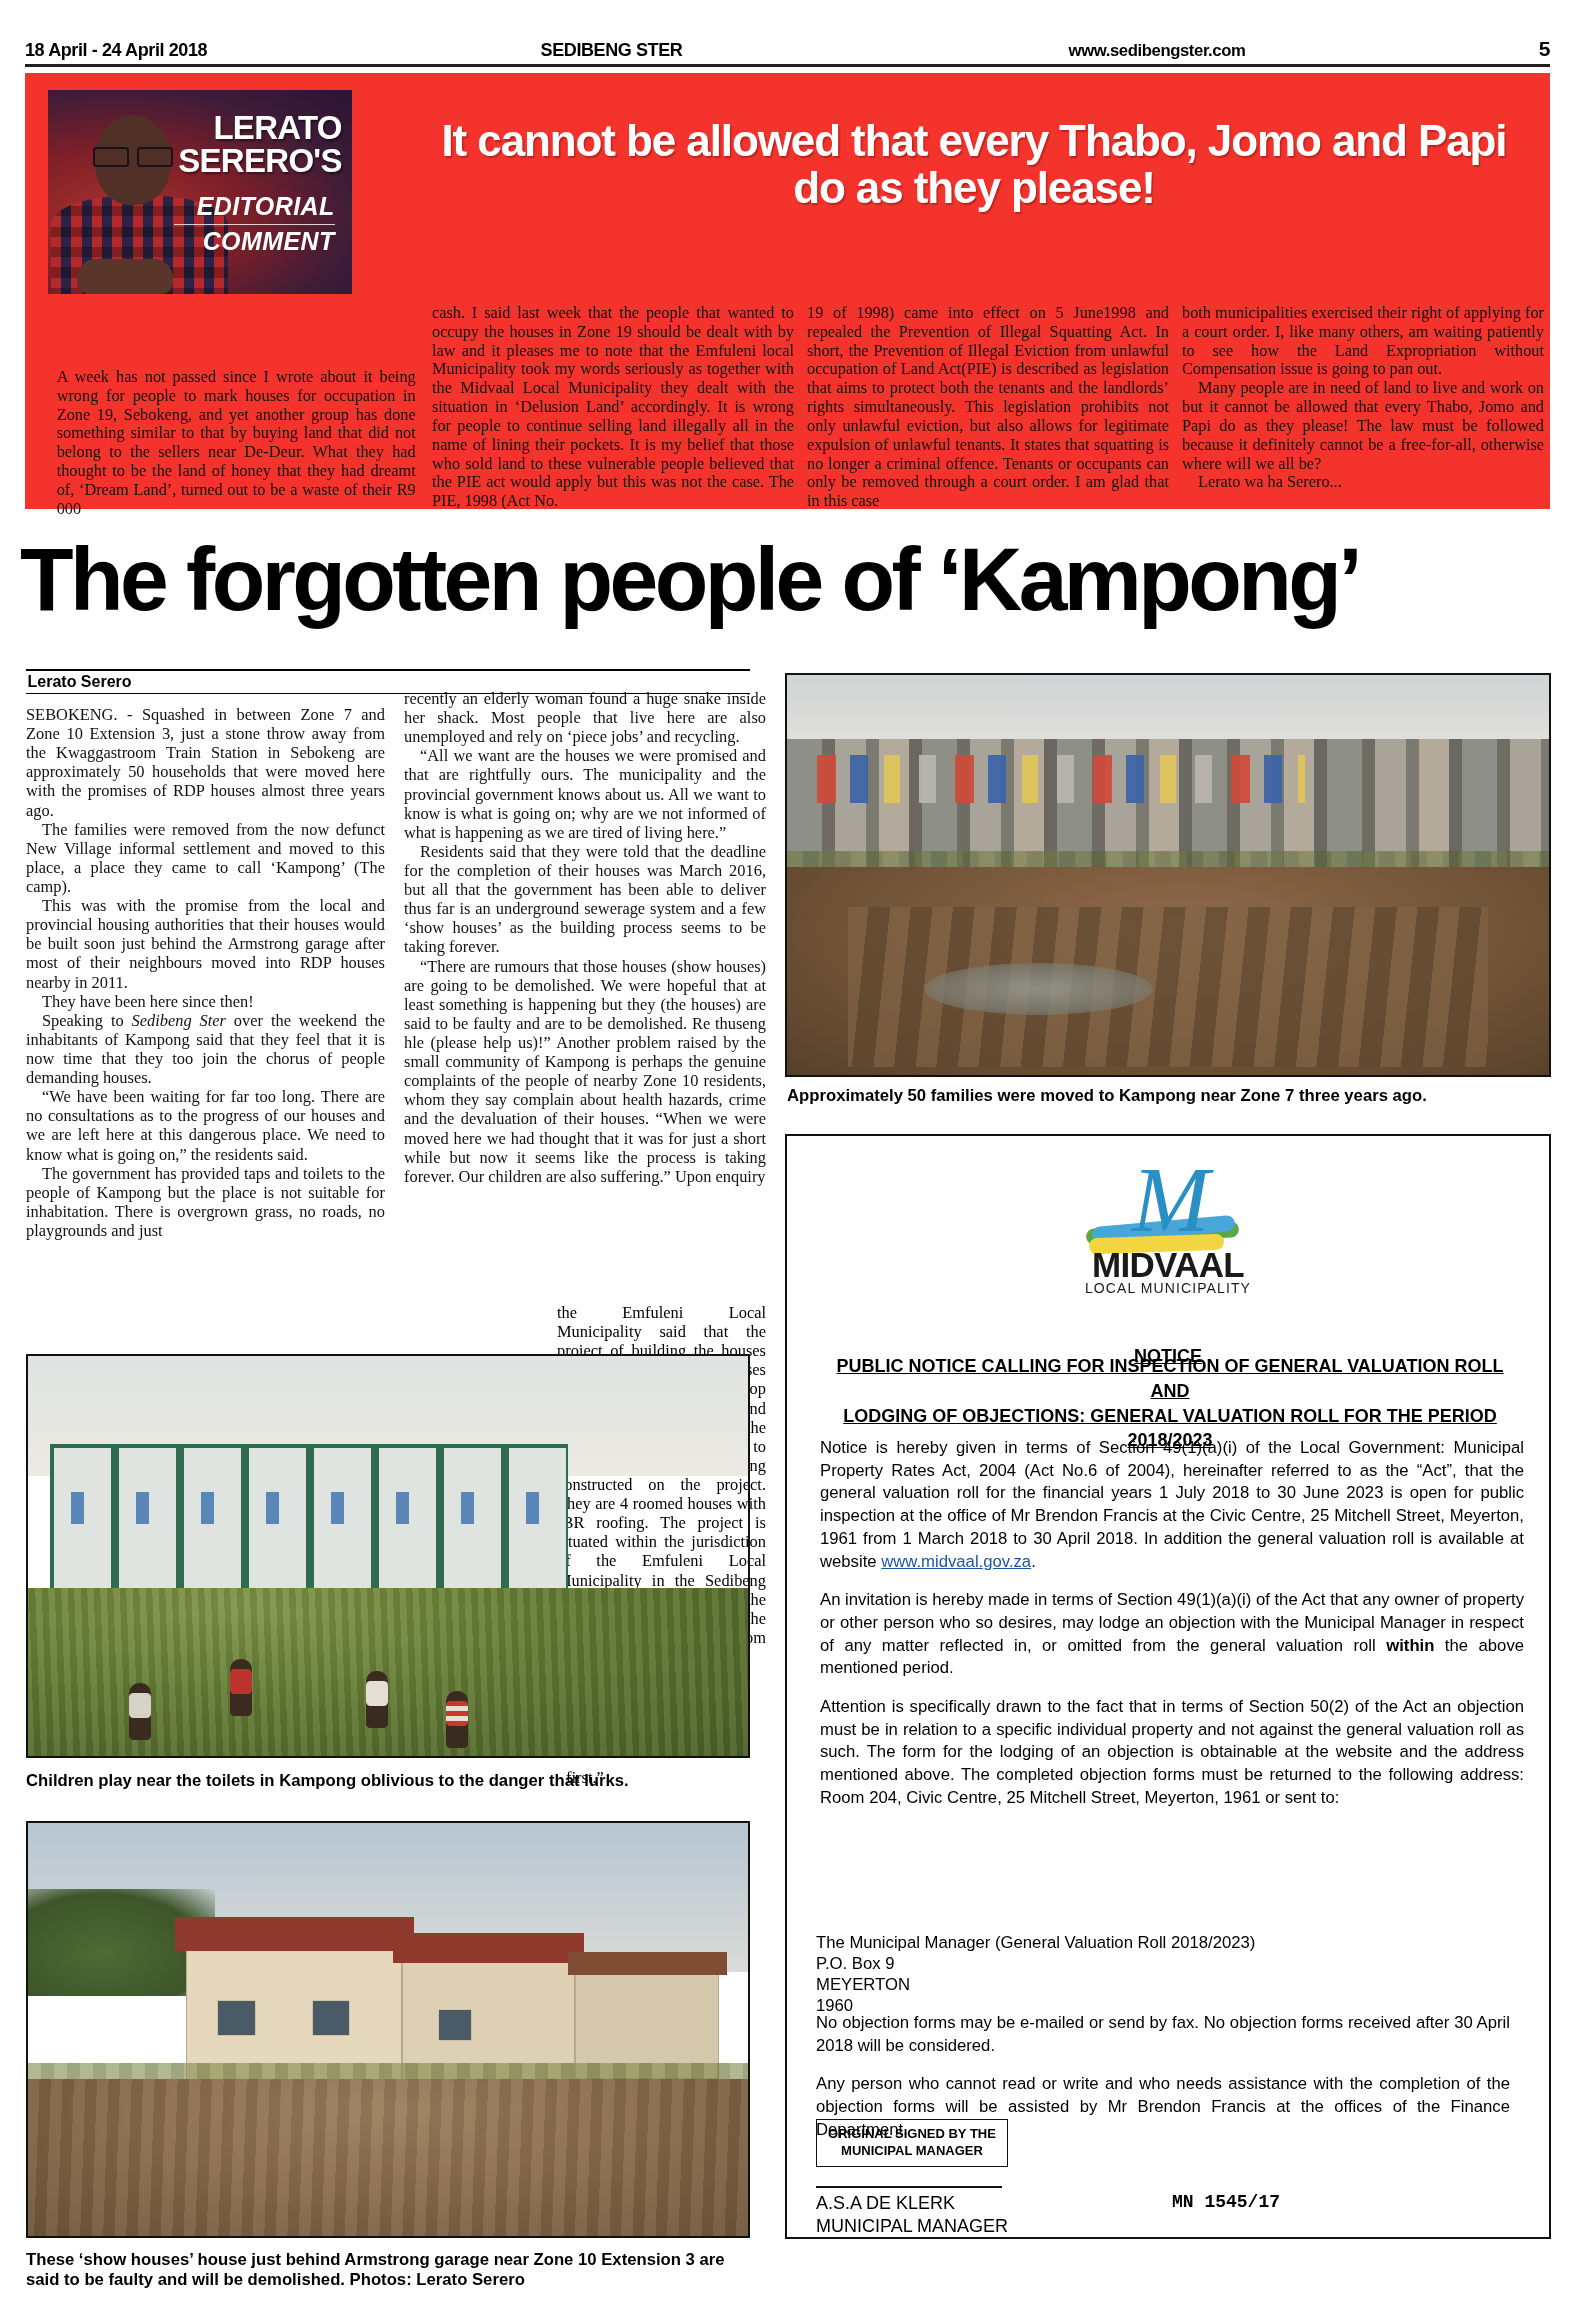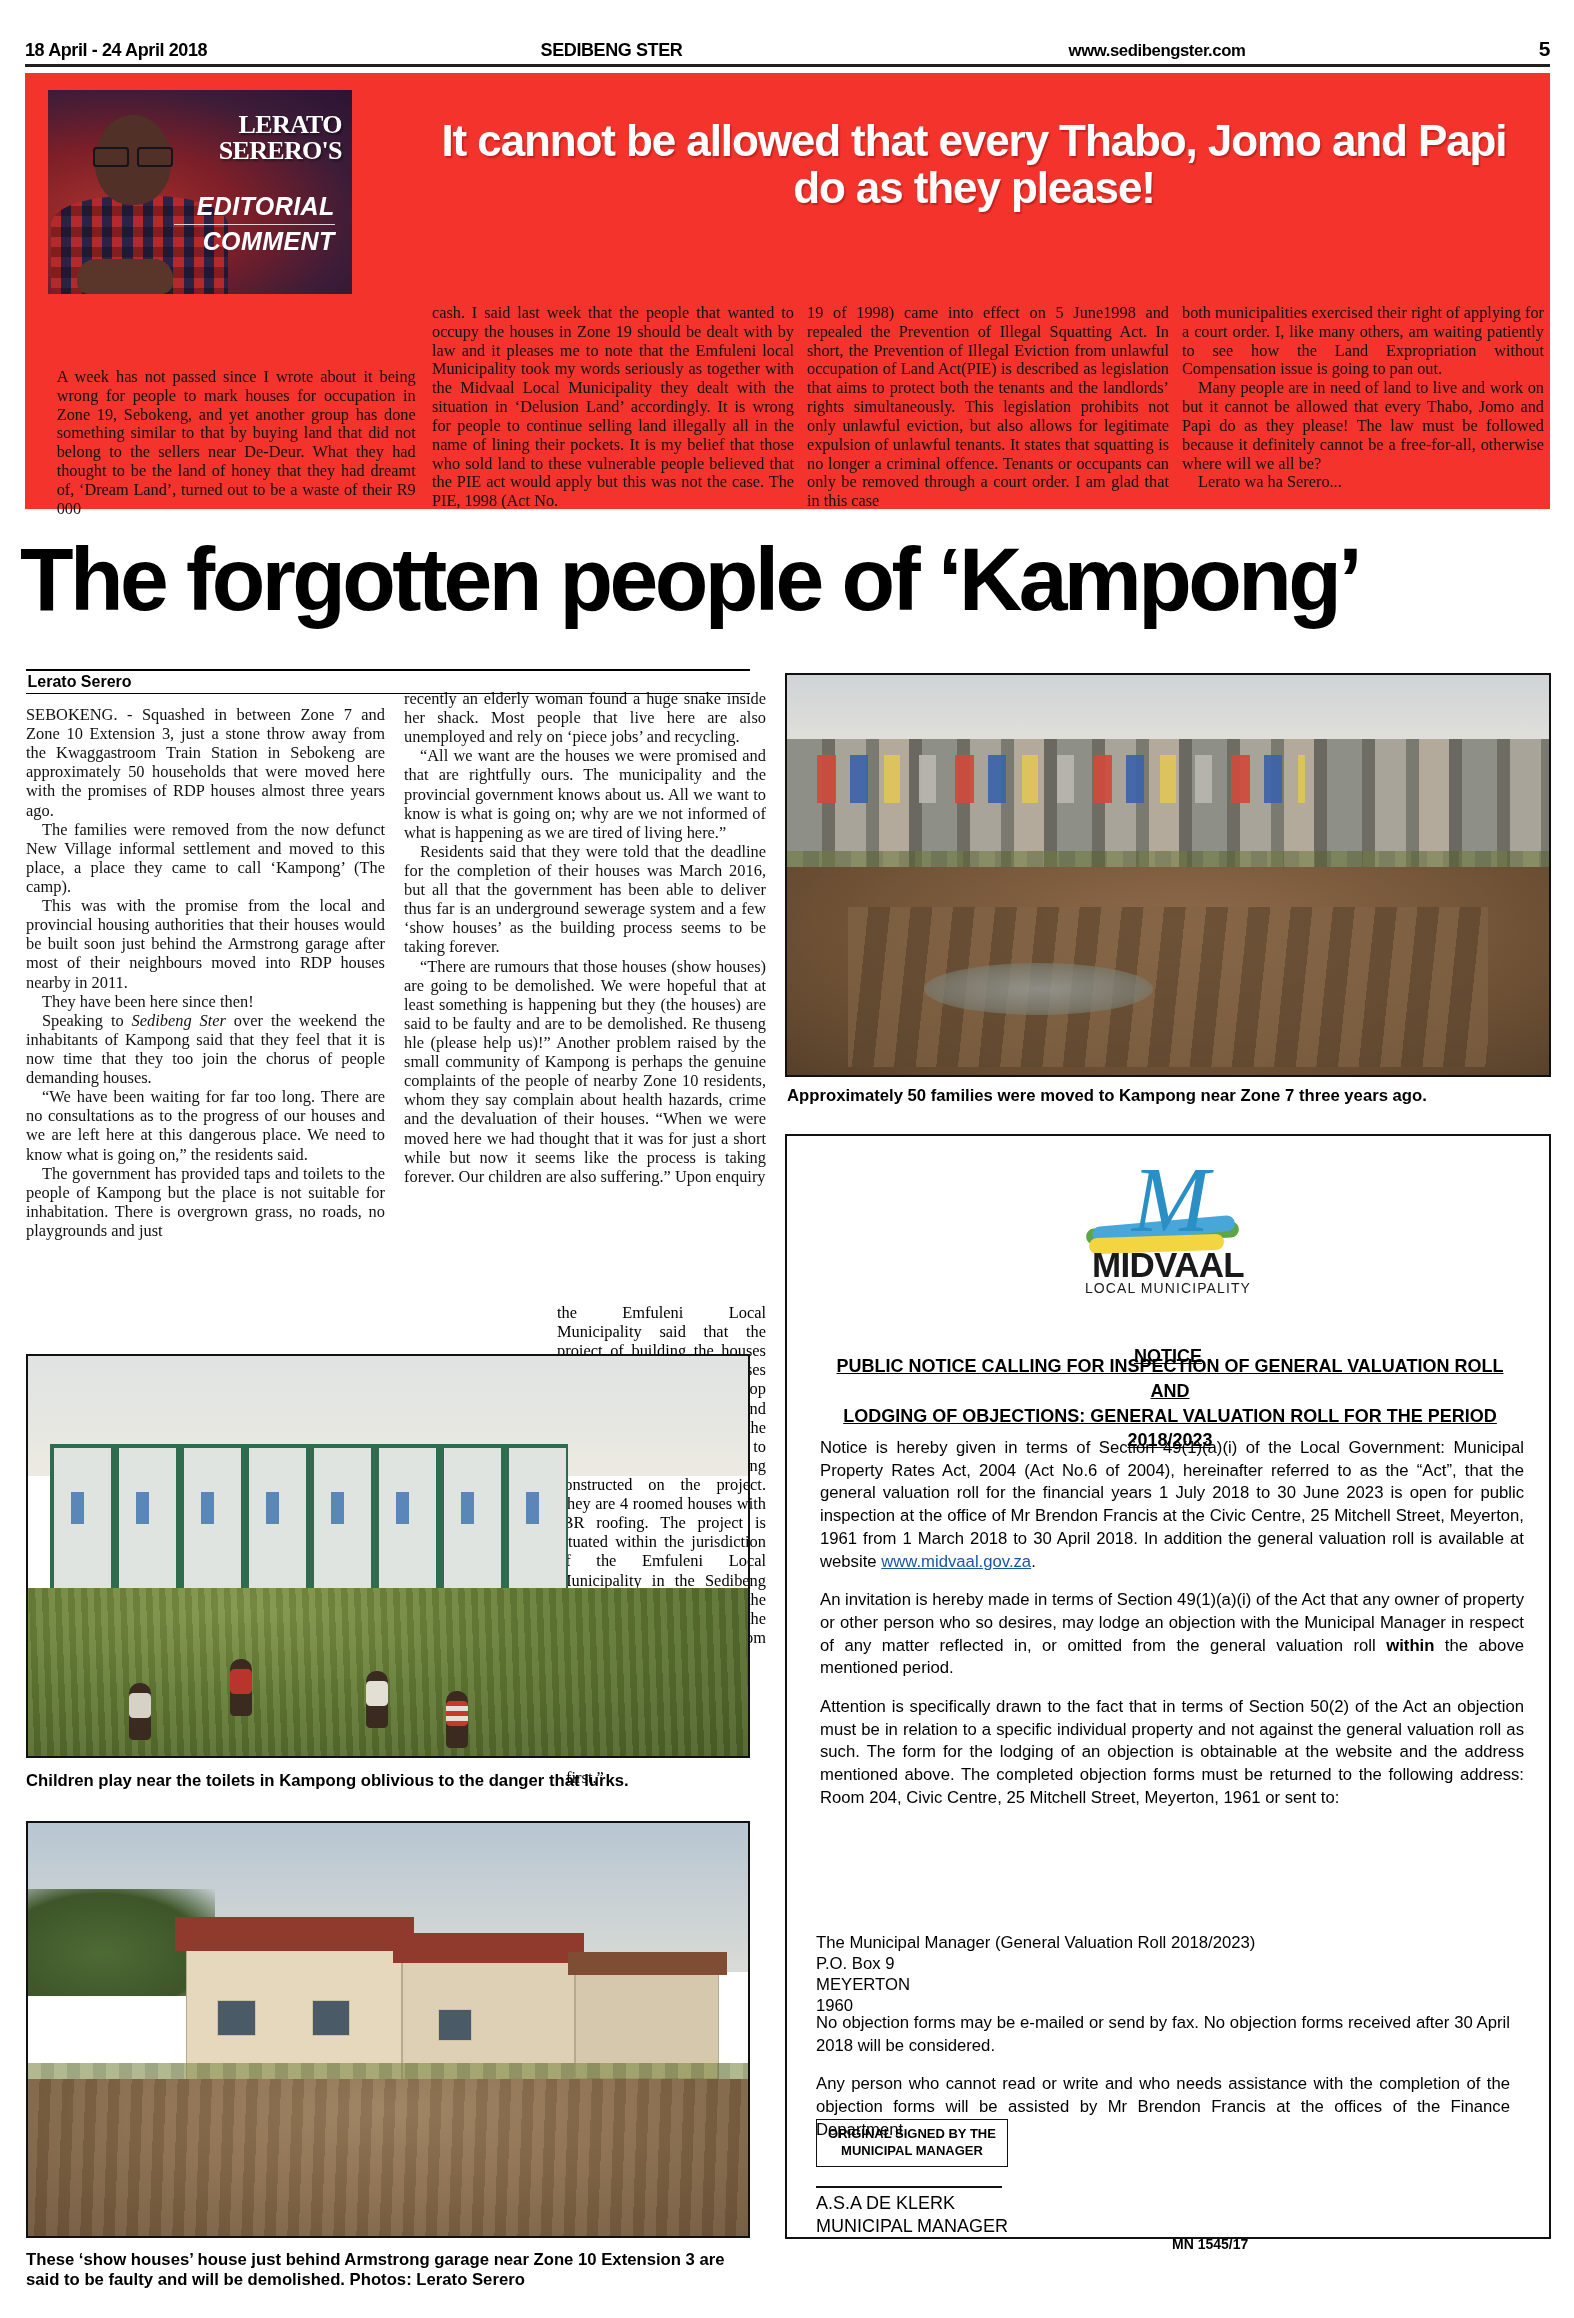--- a/index.html
+++ b/index.html
@@ -64,22 +64,22 @@
     background-blend-mode:multiply;
     border-radius:42% 42% 0 0 / 28% 28% 0 0;
   }
   .ed-ph-hands {
     position:absolute; left:29px; top:169px; width:96px; height:35px;
     background:#5a362a; border-radius:19px 19px 11.6px 11.6px;
   }
   .ed-ph-name {
     position:absolute; right:10.2px; top:22px; width:169px;
     text-align:right;
-    font-family:Liberation Serif, serif;
-    font-weight:bold; font-size:26px; line-height:0.98;
+    font-family:Liberation Sans, sans-serif;
+    font-weight:bold; font-size:33px; line-height:0.98;
     color:#fff; letter-spacing:-0.7px;
     text-shadow:1.5px 1.5px 2.2px rgba(0,0,0,.45);
   }
   .ed-ph-sub1 {
     position:absolute; right:17.4px; top:102px; width:161px;
     text-align:right;
     font-family:"Liberation Sans", sans-serif;
     font-style:italic; font-weight:bold; font-size:25px;
     color:#fff; letter-spacing:0.4px;
     border-bottom:1.5px solid rgba(255,255,255,.8);
@@ -369,21 +369,21 @@
   }
   .nt-sigline {
     position:absolute; left:29px; top:1050px; width:186px; height:1.5px; background:#111;
   }
   .nt-sig {
     position:absolute; left:29px; top:1056px; width:334px;
     font-family:"Liberation Sans", sans-serif; font-size:18px; line-height:1.3;
   }
   .nt-ref {
     position:absolute; left:385px; top:1056px;
-    font-family:Liberation Sans, sans-serif; font-weight:bold; font-size:14px;margin-top:44px;
+    font-family:Liberation Mono, monospace; font-weight:bold; font-size:18px;
   }
   .it { font-style:italic; }
 </style>
 </head>
 <body>
 
 <div class="masthead">
   <div class="mh-date">18 April - 24 April 2018</div>
   <div class="mh-title">SEDIBENG STER</div>
   <div class="mh-url">www.sedibengster.com</div>

